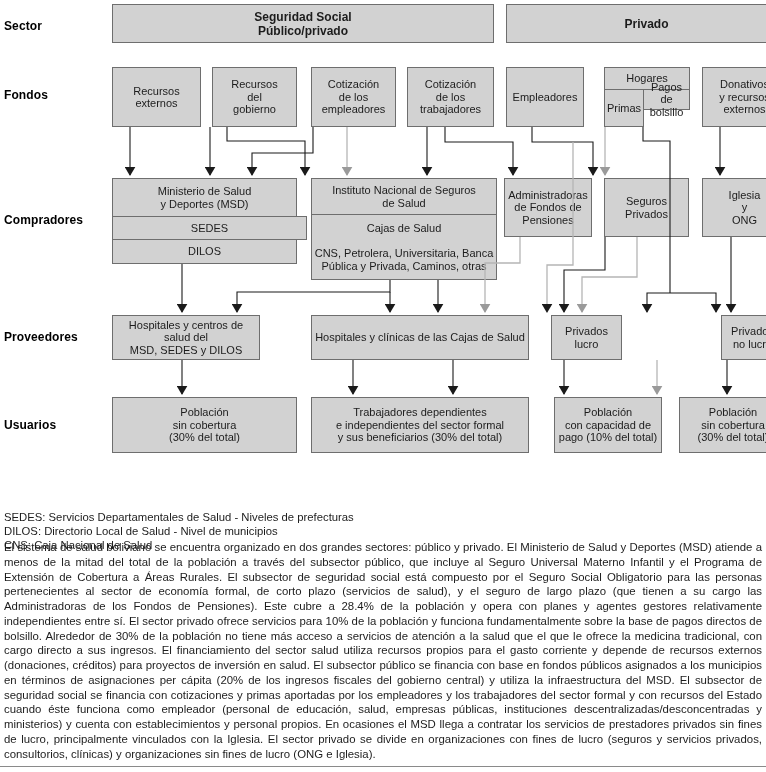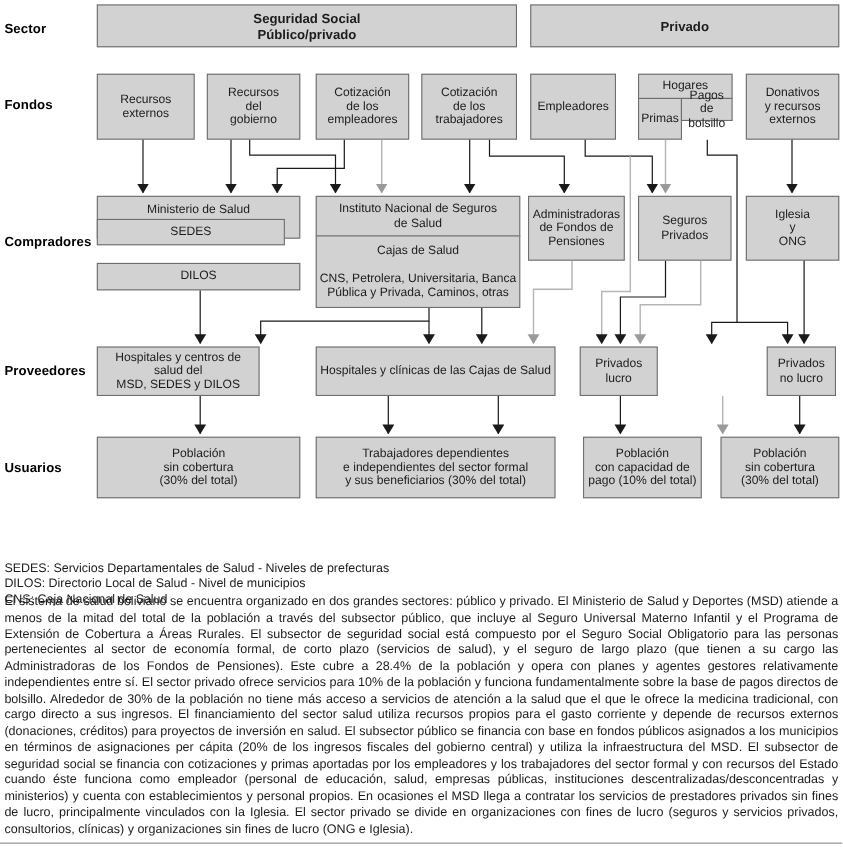--- a/index.html
+++ b/index.html
@@ -7,21 +7,21 @@
     position:relative;width:766px;height:772px;background:#ffffff;
     font-family:"Liberation Sans",sans-serif;color:#1c1c1c;overflow:hidden;
   }
   .rowlabel{
     position:absolute;left:4px;font-size:12px;font-weight:bold;color:#000;
     letter-spacing:.1px;
   }
   .node{
     position:absolute;box-sizing:border-box;background:#d2d2d2;border:1px solid #6e6e6e;
     display:flex;align-items:center;justify-content:center;text-align:center;
-    font-size:11px;line-height:12.5px;white-space:pre-line;color:#1c1c1c;padding:1px 2px;
+    font-size:11px;line-height:12.5px;white-space:pre-line;color:#1c1c1c;padding:1px 2px;margin-left:24px;
   }
   .node.bold{font-weight:bold;font-size:12px;line-height:14px;}
   svg.connectors{position:absolute;left:0;top:0;pointer-events:none;}
   .foot{
     position:absolute;left:4px;width:600px;font-size:11.3px;line-height:14px;color:#1c1c1c;margin-top:32px;
   }
   .bodytext{
     position:absolute;left:4px;top:540px;width:758px;
     font-size:11.4px;line-height:14.75px;text-align:justify;color:#1c1c1c;
   }
@@ -57,21 +57,21 @@
   <div class="node" style="left:580px;top:67px;width:86px;height:23px">Hogares</div>
   <div class="node" style="left:580px;top:89px;width:40px;height:38px">Primas</div>
   <div class="node" style="left:619px;top:89px;width:47px;height:21px">Pagos de
 bolsillo</div>
   <div class="node" style="left:678px;top:67px;width:85px;height:60px">Donativos
 y recursos
 externos</div>
 
   <div class="node" style="left:88px;top:178px;width:185px;height:39px">Ministerio de Salud
 y Deportes (MSD)</div>
-  <div class="node" style="left:88px;top:199px;width:171px;height:24px">SEDES</div>
+  <div class="node" style="left:88px;top:216px;width:195px;height:24px">SEDES</div>
   <div class="node" style="left:88px;top:239px;width:185px;height:25px">DILOS</div>
   <div class="node" style="left:287px;top:178px;width:186px;height:37px">Instituto Nacional de Seguros
 de Salud</div>
   <div class="node" style="left:287px;top:214px;width:186px;height:66px">Cajas de Salud
 
 CNS, Petrolera, Universitaria, Banca
 Pública y Privada, Caminos, otras</div>
   <div class="node" style="left:480px;top:178px;width:88px;height:59px">Administradoras
 de Fondos de
 Pensiones</div>

